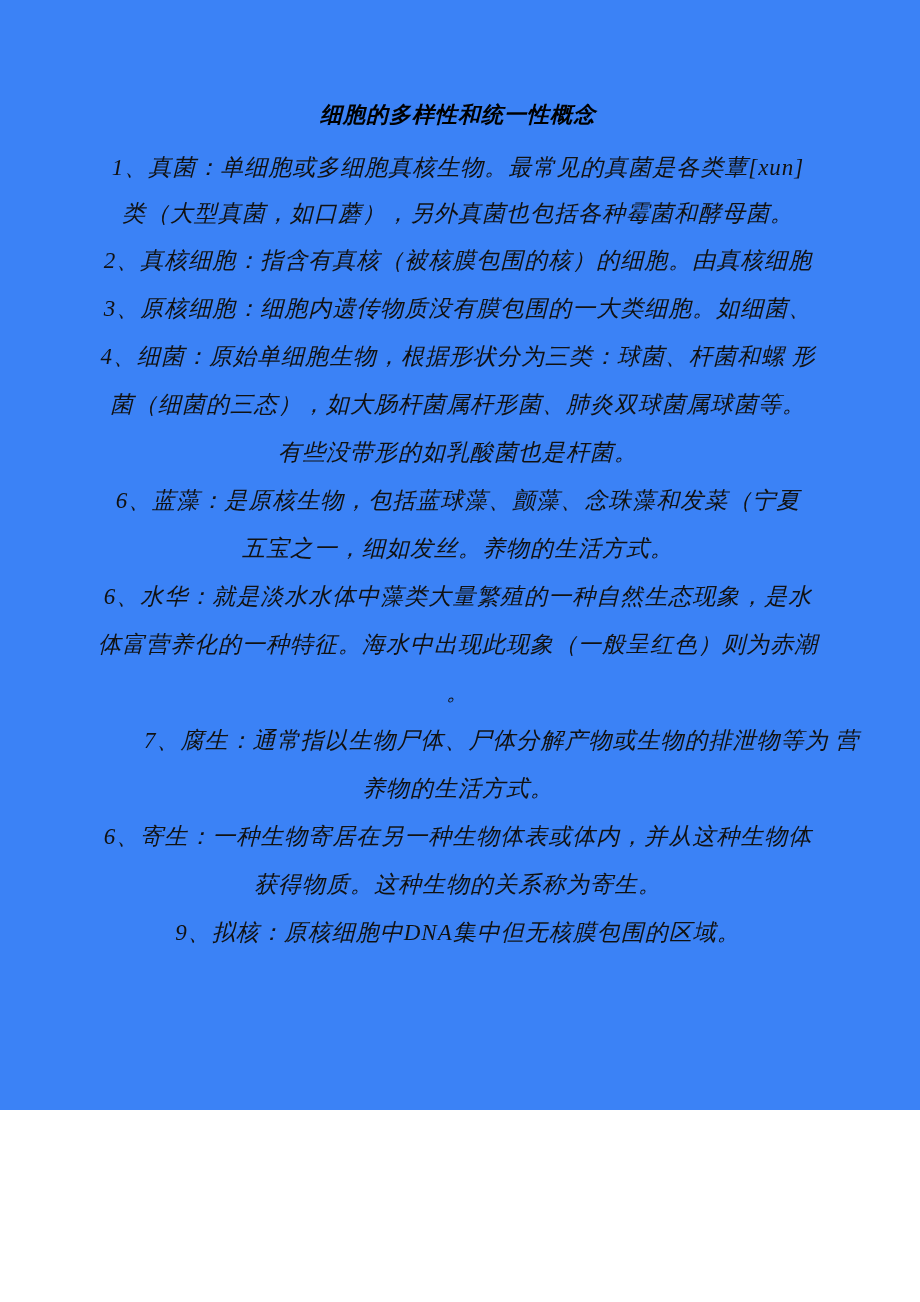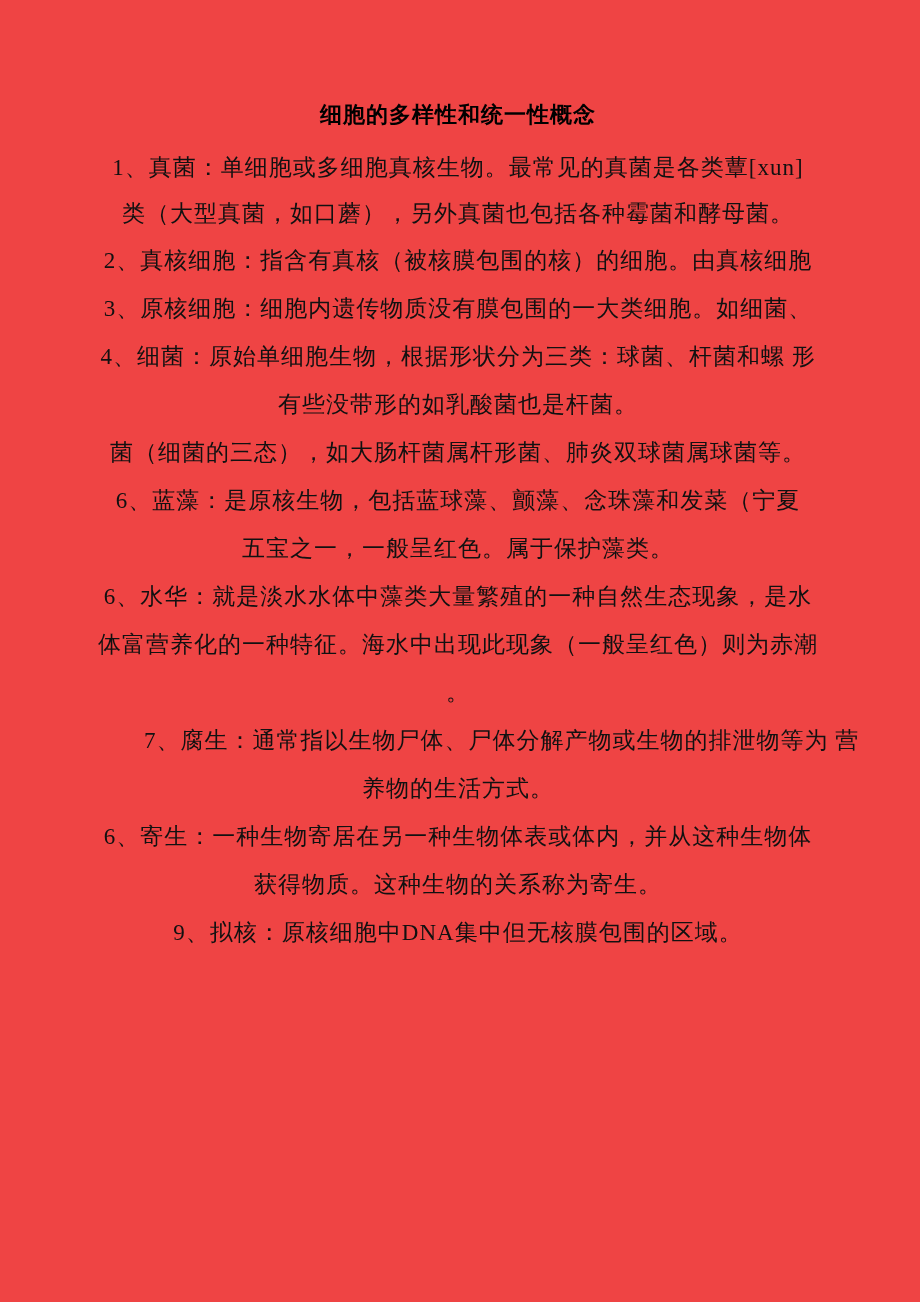--- a/index.html
+++ b/index.html
@@ -10,23 +10,24 @@
   body {
     width: 920px;
     height: 1302px;
     overflow: hidden;
     color: #000000;
     font-family: "Liberation Serif", "DejaVu Serif", serif;
   }
   .page {
     box-sizing: border-box;
     width: 920px;
-    height: 1302px;
+    height: 1110px;
     padding: 100px 100px 0 96px;
-    background: #ef4444;
+    background: #3b82f6;
+    font-style: italic;
   }
   .doc-title {
     margin: 0 0 23px 0;
     font-family: "Liberation Sans", "DejaVu Sans", sans-serif;
     font-weight: bold;
     font-size: 22px;
     line-height: 30px;
     text-align: center;
     letter-spacing: 1px;
     color: #000000;
@@ -62,27 +63,27 @@
   <p class="para">
     <span class="line" style="display: block;">2、真核细胞：指含有真核（被核膜包围的核）的细胞。由真核细胞</span>
   </p>
 
   <p class="para">
     <span class="line" style="display: block;">3、原核细胞：细胞内遗传物质没有膜包围的一大类细胞。如细菌、</span>
   </p>
 
   <p class="para">
     <span class="line" style="display: block;">4、细菌：原始单细胞生物，根据形状分为三类：球菌、杆菌和螺 形</span>
+    <span class="line" style="display: block;">菌（细菌的三态），如大肠杆菌属杆形菌、肺炎双球菌属球菌等。</span>
     <span class="line" style="display: block;">有些没带形的如乳酸菌也是杆菌。</span>
-    <span class="line" style="display: block;">菌（细菌的三态），如大肠杆菌属杆形菌、肺炎双球菌属球菌等。</span>
   </p>
 
   <p class="para">
     <span class="line" style="display: block;">6、蓝藻：是原核生物，包括蓝球藻、颤藻、念珠藻和发菜（宁夏</span>
-    <span class="line" style="display: block;">五宝之一，一般呈红色。属于保护藻类。</span>
+    <span class="line" style="display: block;">五宝之一，细如发丝。养物的生活方式。</span>
   </p>
 
   <p class="para">
     <span class="line" style="display: block;">6、水华：就是淡水水体中藻类大量繁殖的一种自然生态现象，是水</span>
     <span class="line" style="display: block;">体富营养化的一种特征。海水中出现此现象（一般呈红色）则为赤潮</span>
     <span class="line" style="display: block;">。</span>
   </p>
 
   <p class="para">
     <span class="line" style="display: block; margin-left: 48px;">7、腐生：通常指以生物尸体、尸体分解产物或生物的排泄物等为 营</span>

